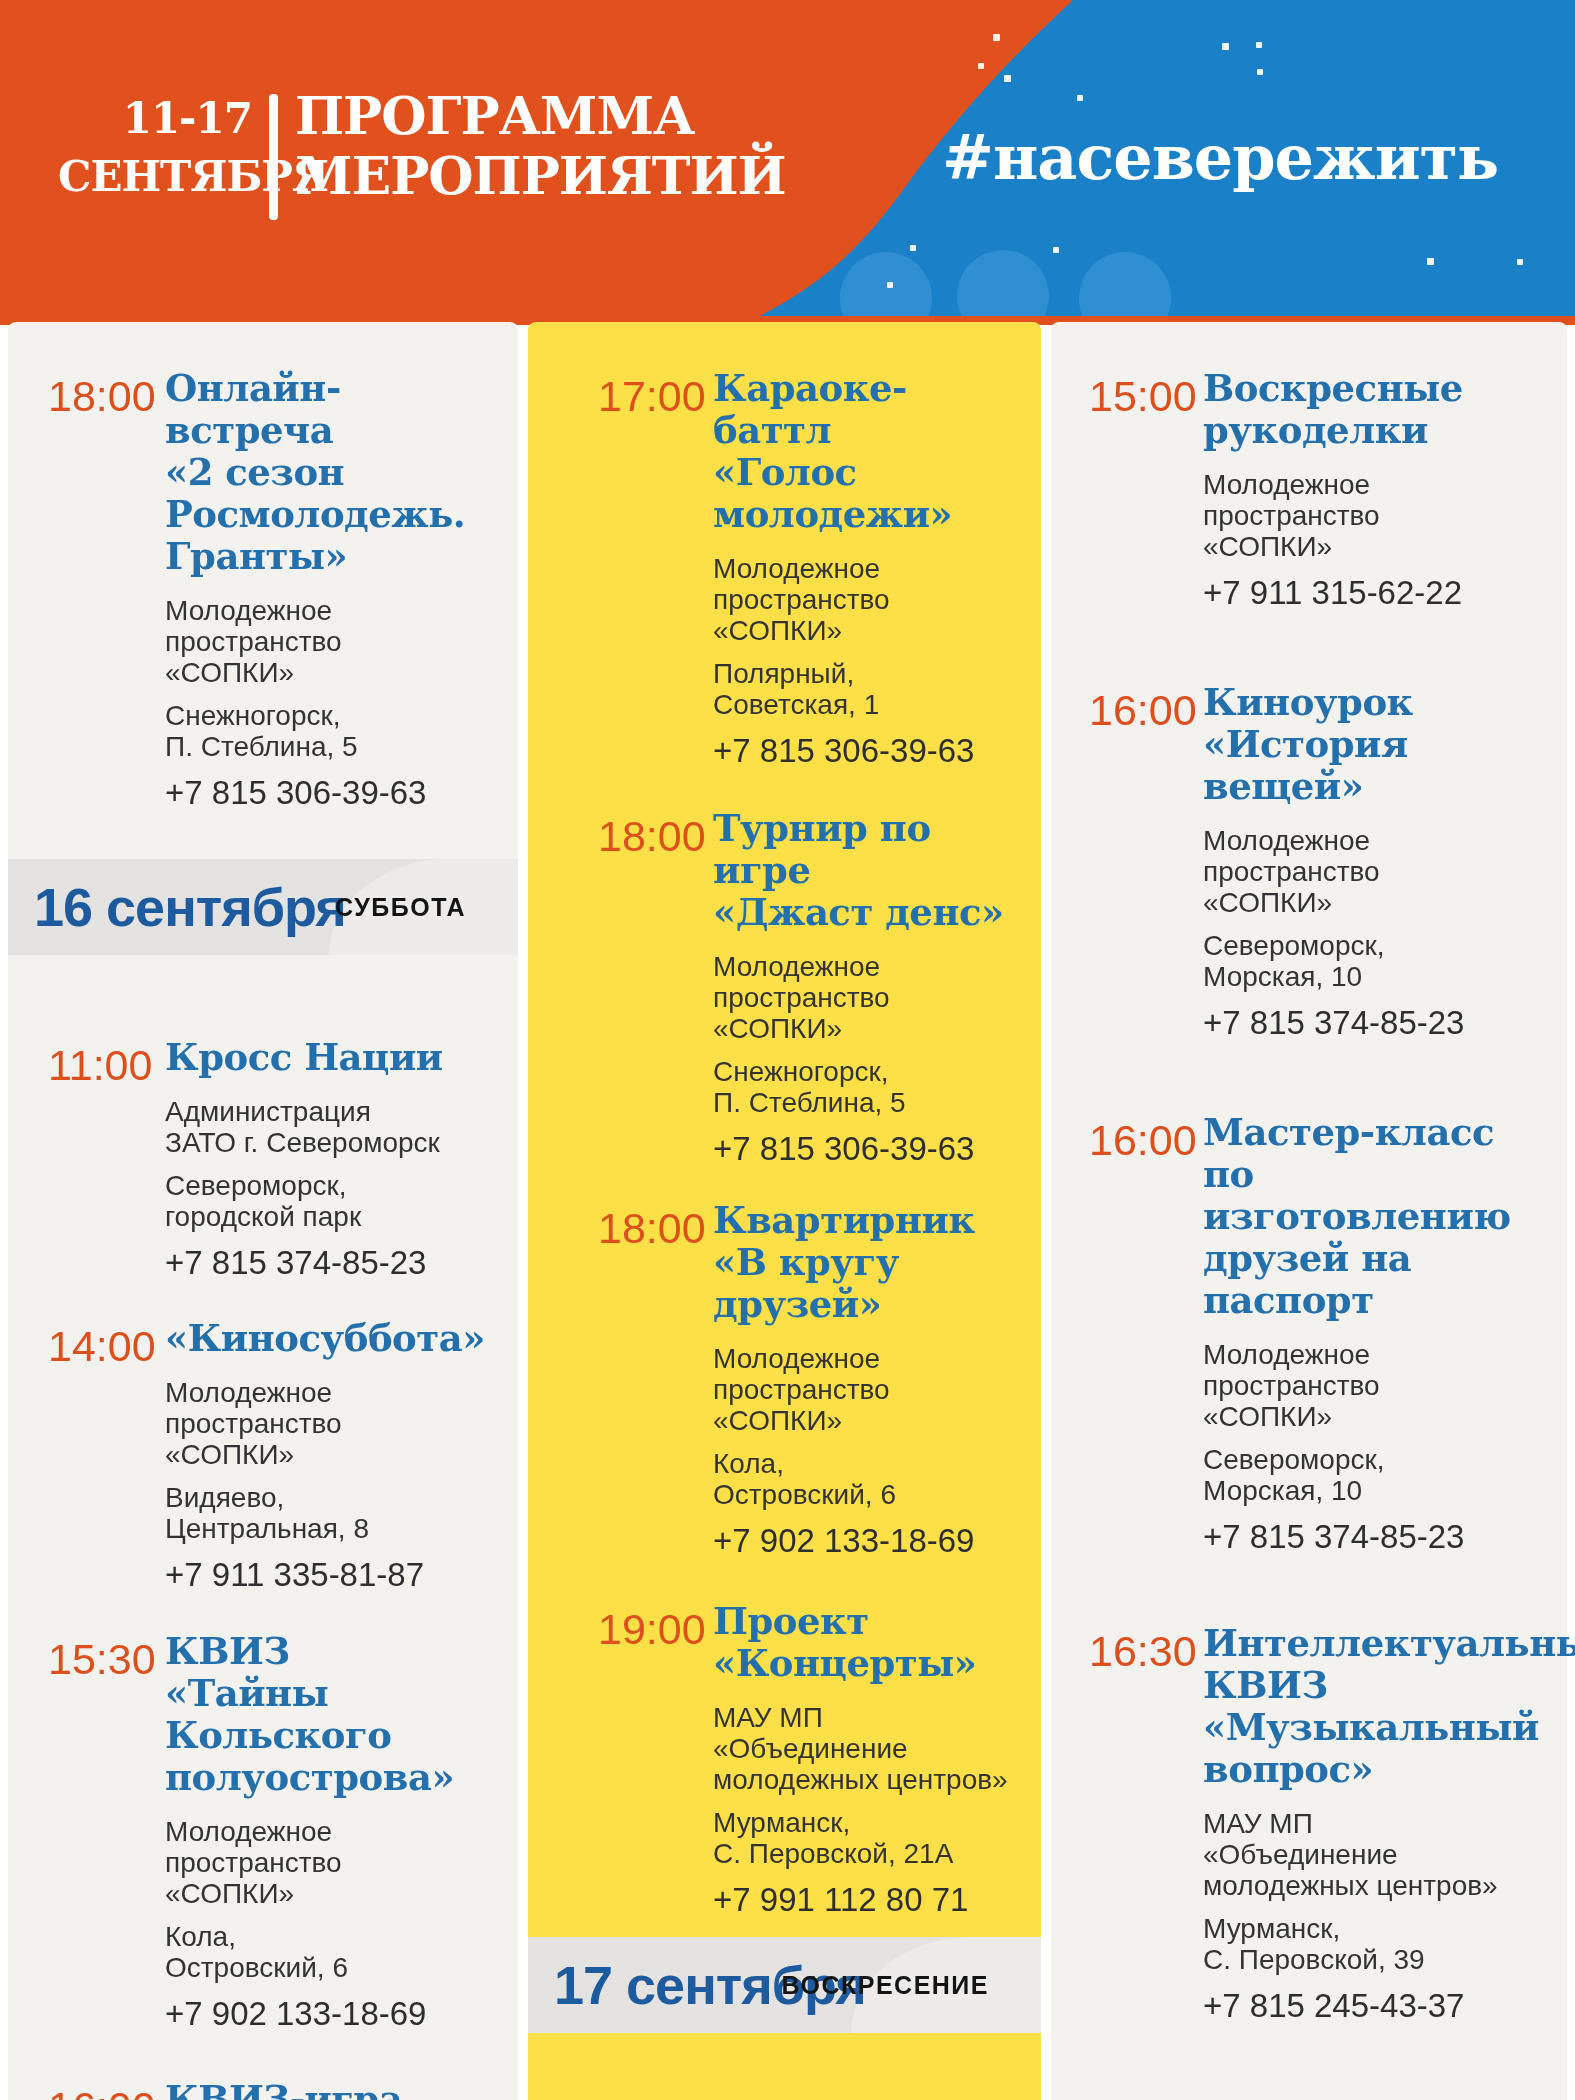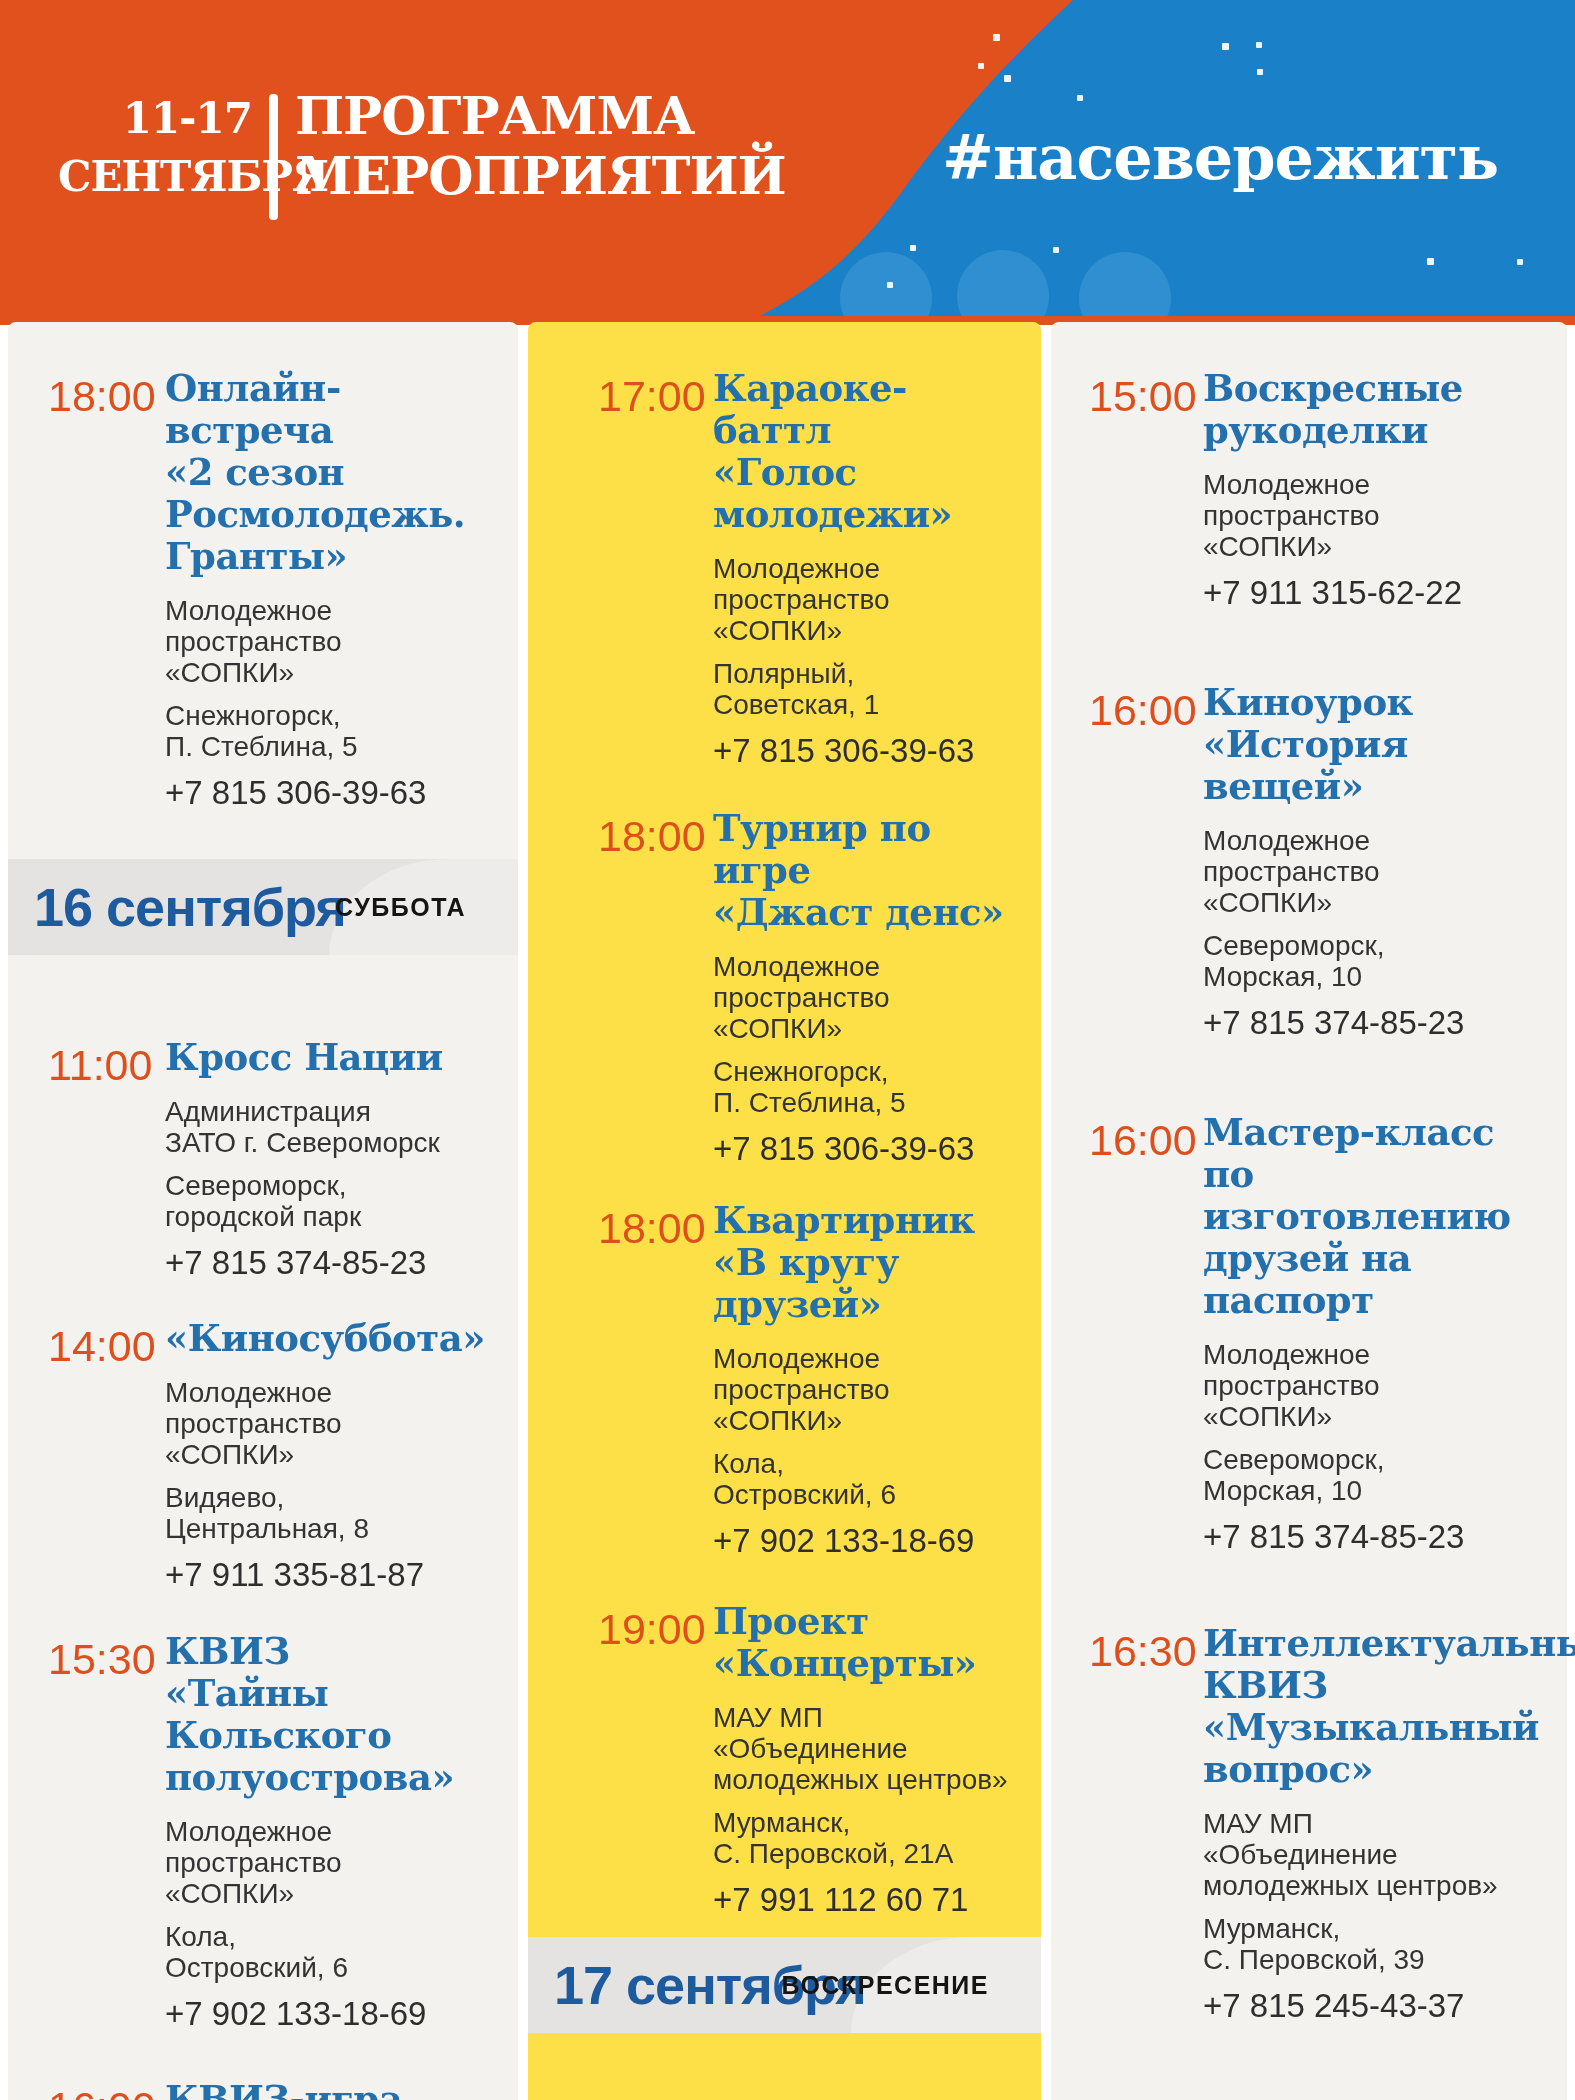--- a/index.html
+++ b/index.html
@@ -196,21 +196,21 @@
 
     <div class="event" style="margin-top:40px">
       <div class="time">19:00</div>
       <div class="event-body">
         <div class="title">Проект «Концерты»</div>
         <div class="venue">МАУ МП
 «Объединение
 молодежных центров»</div>
         <div class="address">Мурманск,
 С. Перовской, 21А</div>
-        <div class="phone">+7 991 112 60 71</div>
+        <div class="phone">+7 991 112 80 71</div>
       </div>
     </div>
 
     <div class="dateband" style="margin-top:18px">
       <div class="dateband-light"></div>
       <div class="dateband-day">17 сентября</div>
       <div class="dateband-weekday">ВОСКРЕСЕНИЕ</div>
     </div>
 
   </div>

